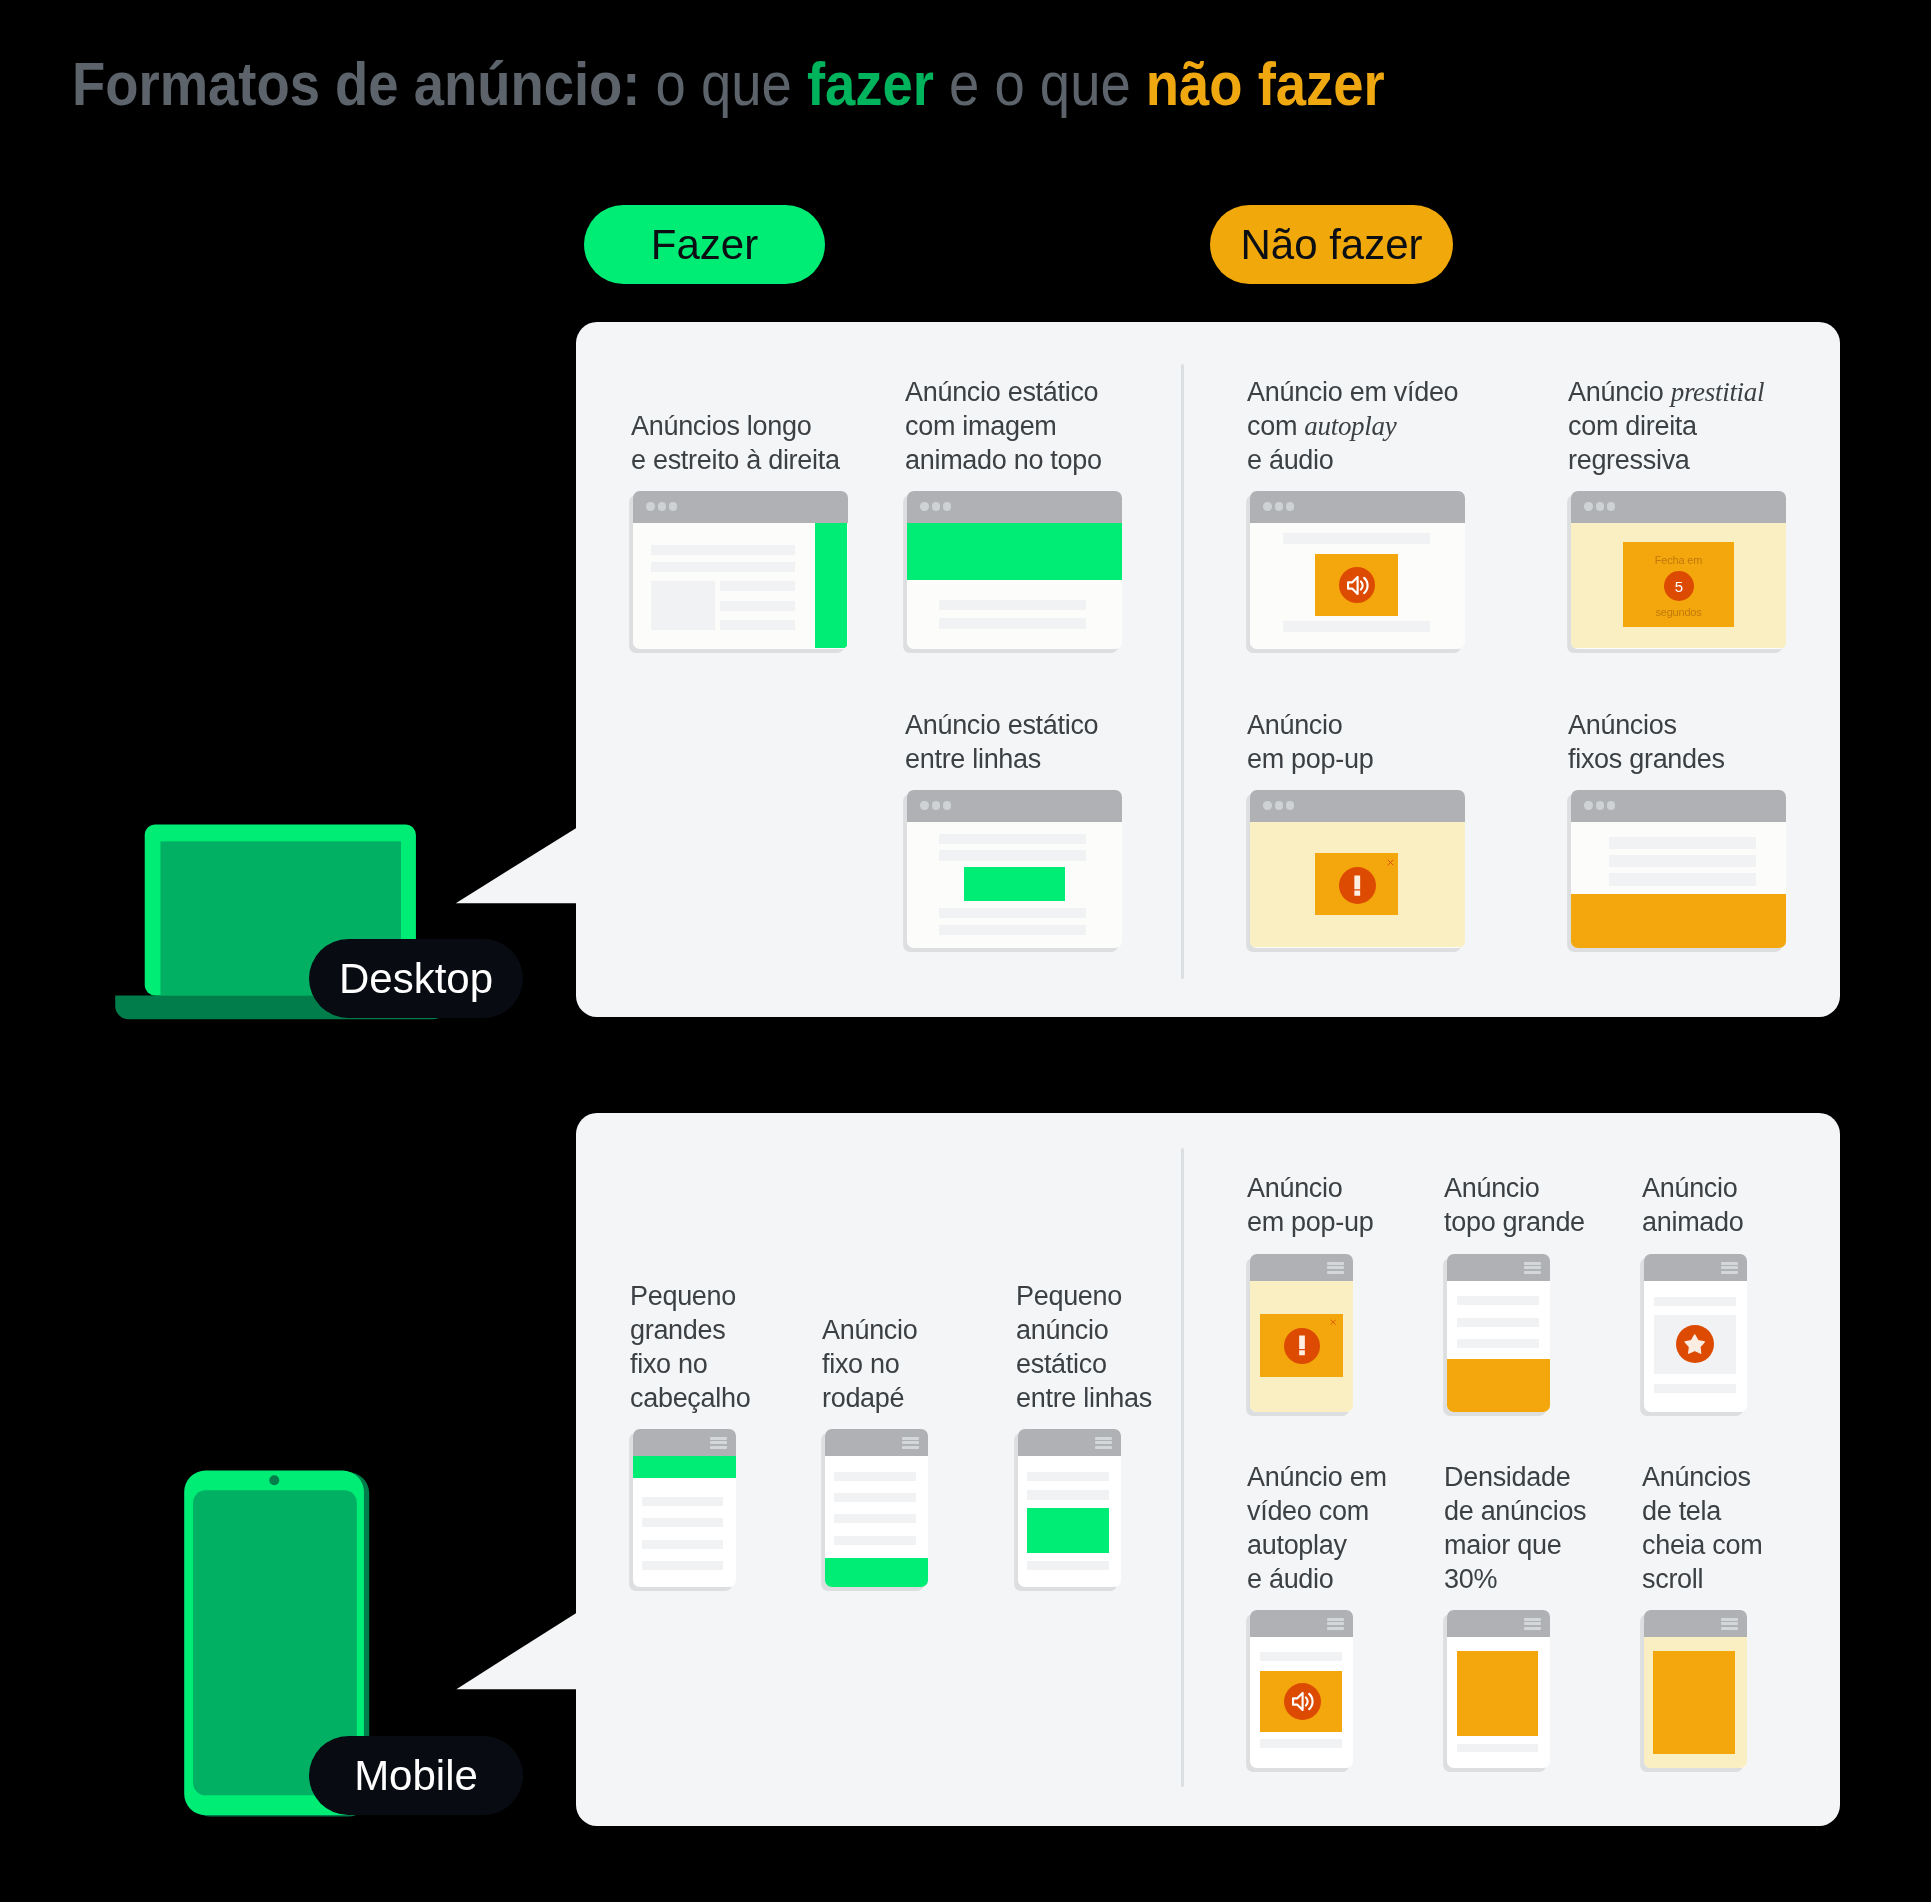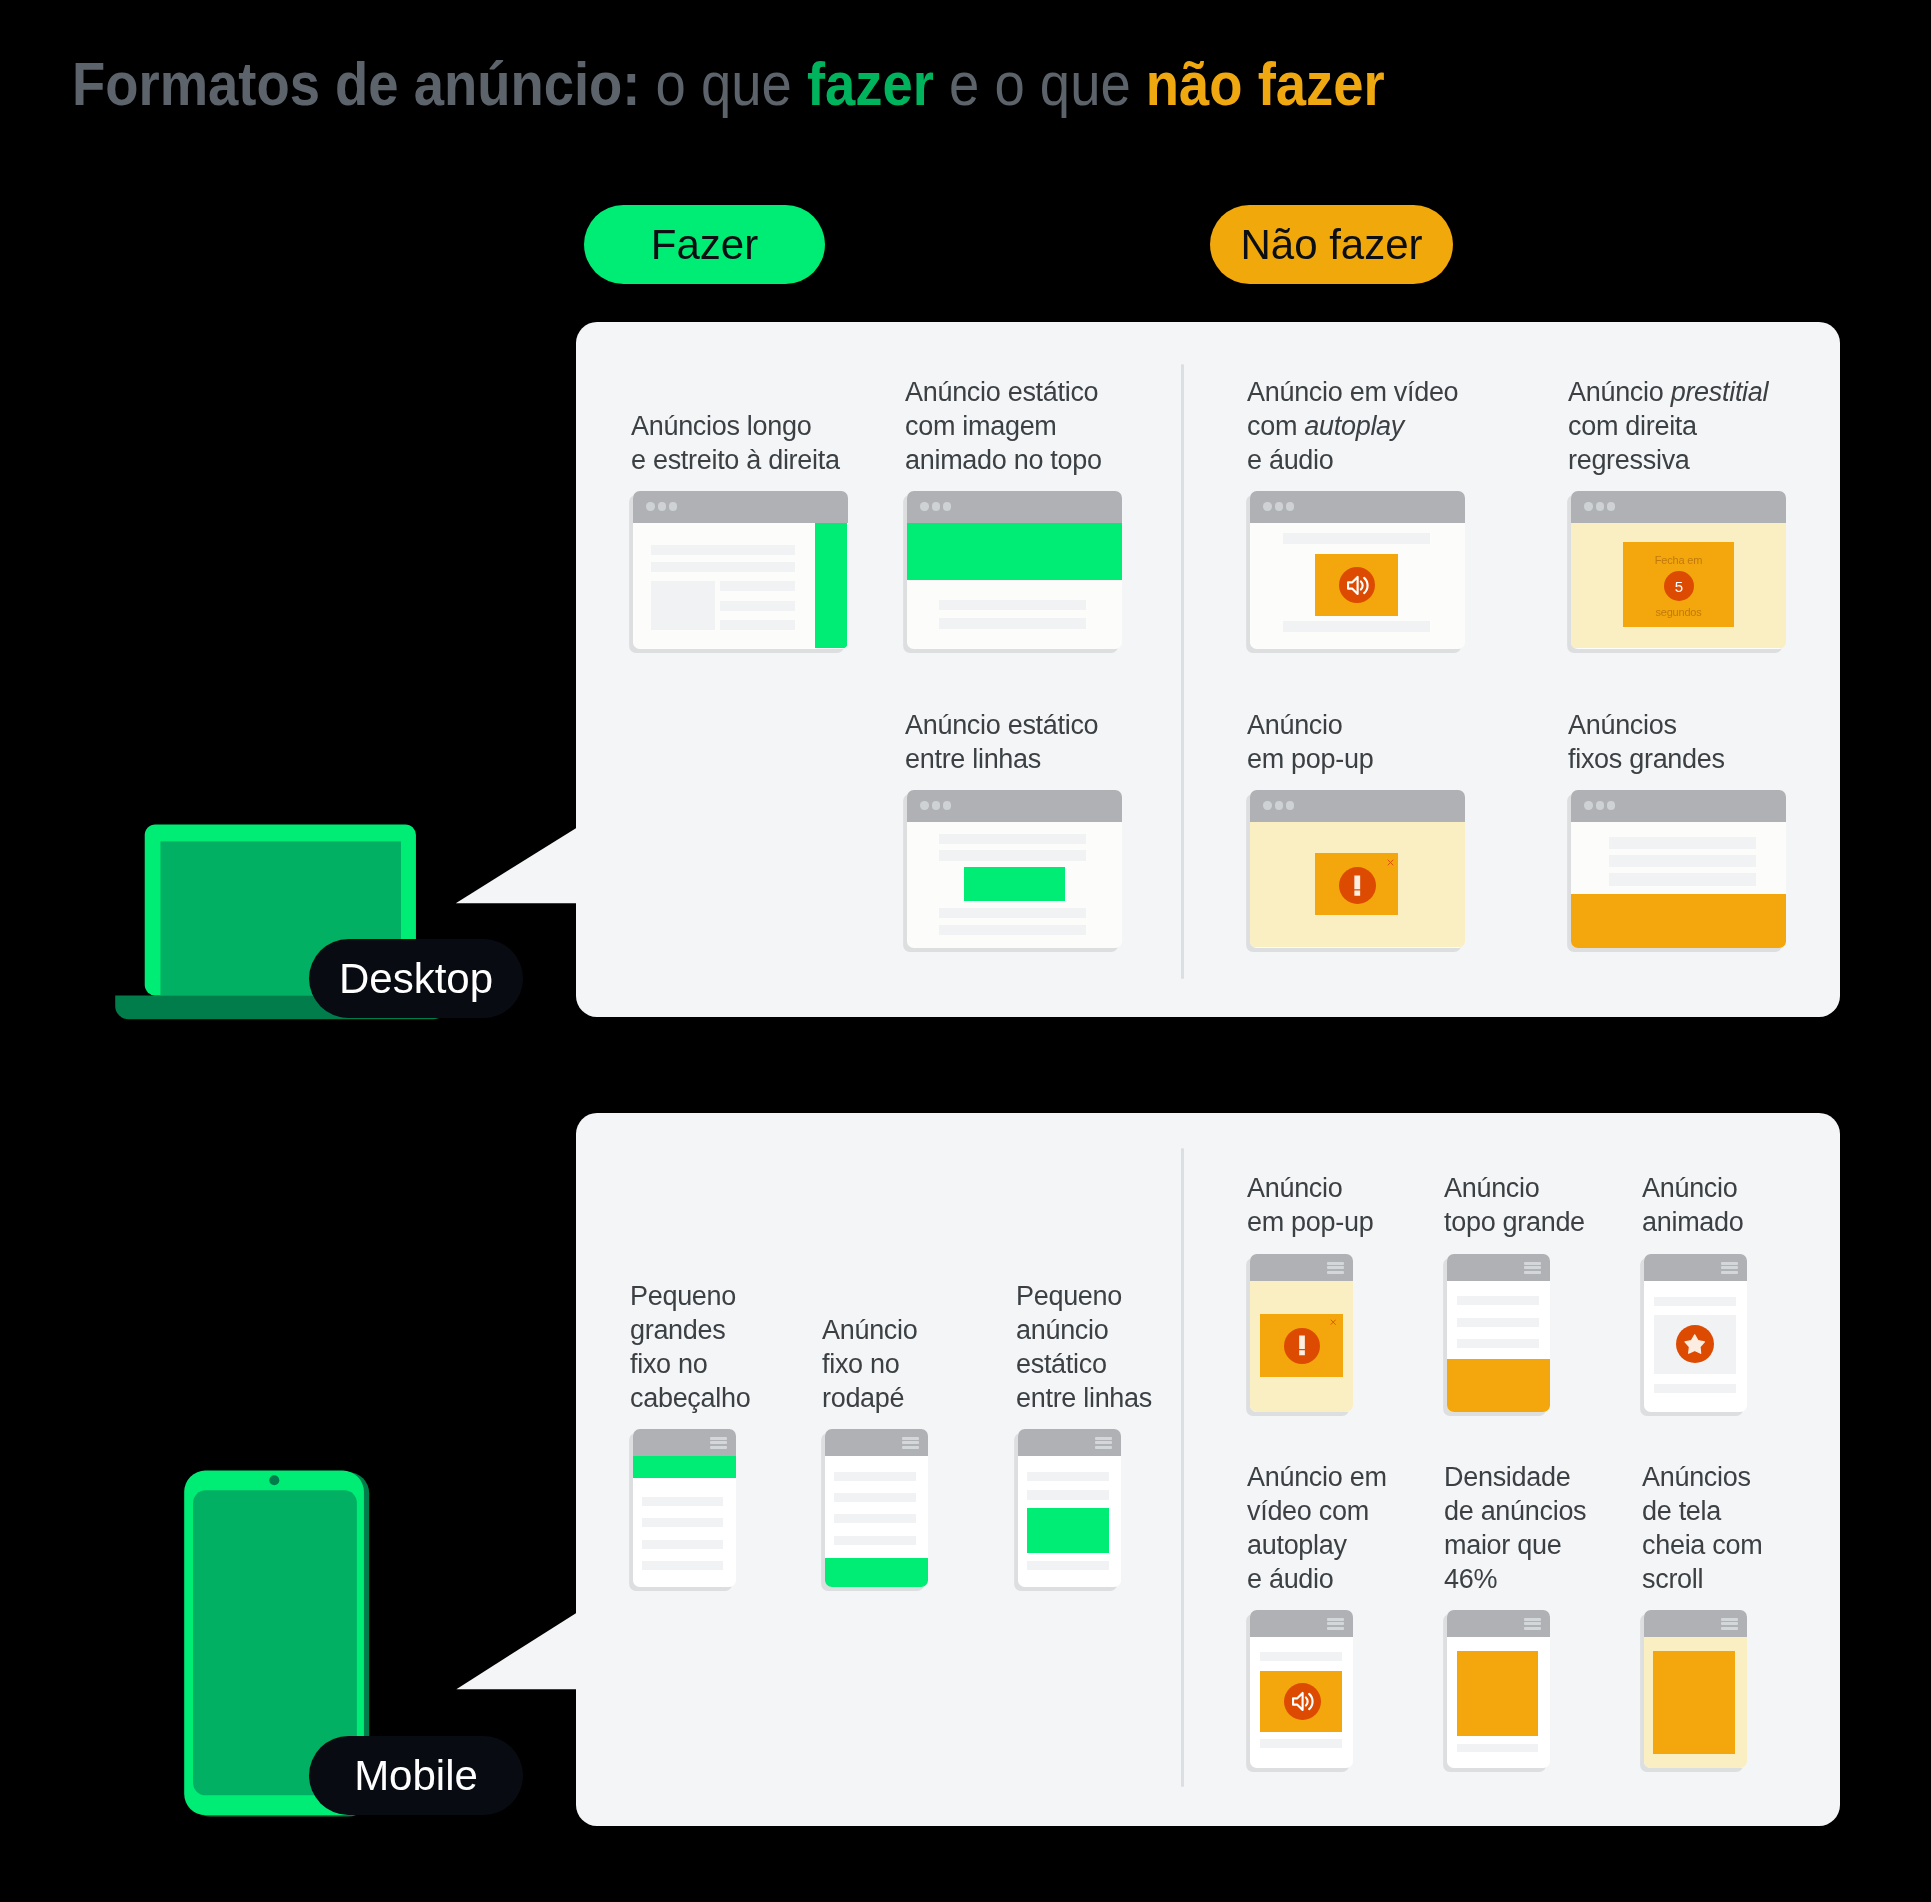--- a/index.html
+++ b/index.html
@@ -25,21 +25,21 @@
   .panel-divider{position:absolute;width:2.9px;background:#DCDFE2;border-radius:1.9px;left:1182px;}
 
   
   .device-pill{width:214px;height:79px;border-radius:40px;background:#080C12;left:309px;
                display:flex;align-items:center;justify-content:center;
                font-size:42px;color:#fff;z-index:5;}
 
   
   .caption{position:absolute;font-size:27px;line-height:34px;color:#3C4043;
            white-space:pre;letter-spacing:-0.3px;}
-  .caption i{font-style:italic;}
+  .caption i{font-style:italic;font-family:Liberation Serif, serif;}
 
   
   .mock{position:absolute;border-radius:6.8px;overflow:hidden;background:#fff;
         box-shadow:-3.9px 3.9px 0 0 rgba(0,0,0,0.09);}
   .mock-bar{position:absolute;left:0;top:0;width:100%;background:#AFB1B4;}
   .dot{position:absolute;border-radius:50%;background:#CFD2D4;}
   .mline{position:absolute;background:#F1F2F4;}
   .mgreen{position:absolute;background:#00ED75;}
   .morange{position:absolute;background:#F3A70C;}
   .mcream{position:absolute;background:#FAEFC2;}
@@ -298,21 +298,21 @@
       <div class="morange" style="left:10px;top:61px;width:82px;height:61px"></div>
       <div class="circ" style="left:34px;top:73px;width:37px;height:37px;display:flex;align-items:center;justify-content:center">
         <svg viewBox="0 0 24 24" width="27" height="27" style="display: block;">
           <path d="M3.6 9.2 H7.4 L12.1 4.4 V19.6 L7.4 14.8 H3.6 Z" fill="none" stroke="#fff" stroke-width="1.9" stroke-linecap="round" stroke-linejoin="round"></path>
           <path d="M15.0 8.4 A4.9 4.9 0 0 1 15.0 15.6" fill="none" stroke="#fff" stroke-width="1.9" stroke-linecap="round"></path>
           <path d="M17.9 5.2 A9.1 9.1 0 0 1 17.9 18.8" fill="none" stroke="#fff" stroke-width="1.9" stroke-linecap="round"></path>
         </svg>
       </div>
       <div class="mline" style="left:10.2px;top:129px;width:82px;height:9px"></div>
     </div>
-    <div class="abs caption" style="left:1444px;top:1460px"><div>Densidade</div><div>de anúncios</div><div>maior que</div><div>46%</div></div>
+    <div class="abs caption" style="left:1444px;top:1460px"><div>Densidade</div><div>de anúncios</div><div>maior que</div><div>30%</div></div>
     <div class="abs mock" style="left:1447px;top:1610px;width:103px;height:158px">
       <div class="mock-bar" style="height:26.5px">
         <div class="hamb" style="right:9.4px;top:7.5px;width:16.4px;height:3px"></div>
         <div class="hamb" style="right:9.4px;top:12px;width:16.4px;height:3px"></div>
         <div class="hamb" style="right:9.4px;top:16.5px;width:16.4px;height:3px"></div>
       </div>
       <div class="morange" style="left:10.2px;top:41px;width:81px;height:85px"></div>
       <div class="mline" style="left:10.2px;top:134px;width:81px;height:7.7px"></div>
     </div>
     <div class="abs caption" style="left:1642px;top:1460px"><div>Anúncios</div><div>de tela</div><div>cheia com</div><div>scroll</div></div>

